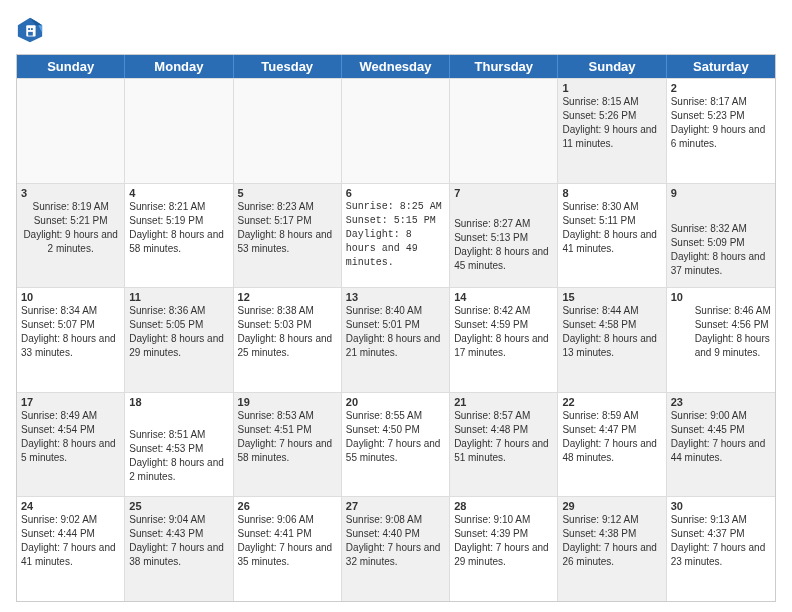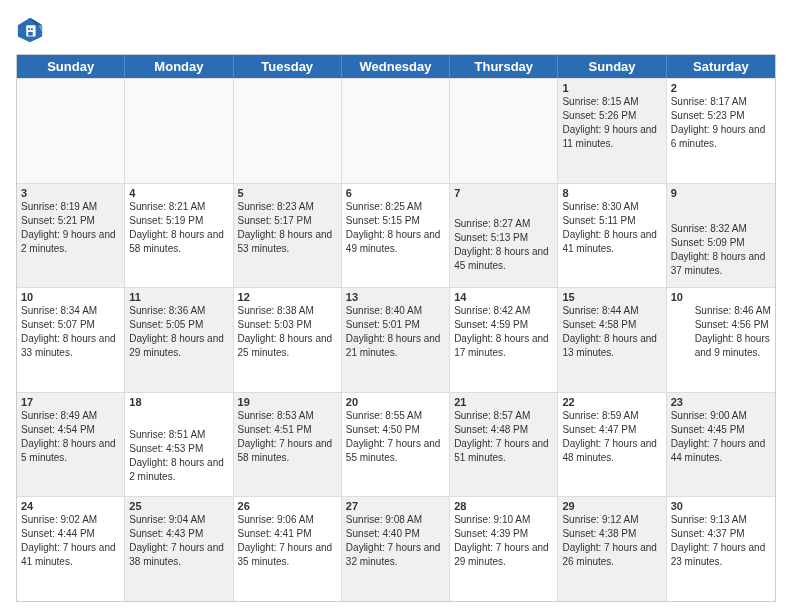--- a/index.html
+++ b/index.html
@@ -152,39 +152,39 @@
           <div class="cal-cell">
             <span class="day-num">2</span>
             <div class="day-info" style="white-space: pre-line;">Sunrise: 8:17 AM
 Sunset: 5:23 PM
 Daylight: 9 hours and 6 minutes.</div>
           </div>
         </div>
         <div class="cal-row">
           <div class="cal-cell shaded">
             <span class="day-num">3</span>
-            <div class="day-info" style="white-space: pre-line;">Sunrise: 8:19 AM
+            <div class="day-info" style="white-space: pre-line; text-align: center;">Sunrise: 8:19 AM
 Sunset: 5:21 PM
 Daylight: 9 hours and 2 minutes.</div>
           </div>
           <div class="cal-cell">
             <span class="day-num">4</span>
             <div class="day-info" style="white-space: pre-line;">Sunrise: 8:21 AM
 Sunset: 5:19 PM
 Daylight: 8 hours and 58 minutes.</div>
           </div>
           <div class="cal-cell shaded">
             <span class="day-num">5</span>
             <div class="day-info" style="white-space: pre-line;">Sunrise: 8:23 AM
 Sunset: 5:17 PM
 Daylight: 8 hours and 53 minutes.</div>
           </div>
           <div class="cal-cell">
             <span class="day-num">6</span>
-            <div class="day-info" style="white-space: pre-line;">Sunrise: 8:25 AM
+            <div class="day-info" style="white-space: pre-line; font-family: Liberation Mono, monospace;">Sunrise: 8:25 AM
 Sunset: 5:15 PM
 Daylight: 8 hours and 49 minutes.</div>
           </div>
           <div class="cal-cell shaded">
             <span class="day-num">7</span>
             <div class="day-info" style="white-space: pre-line; margin-top: 18px;">Sunrise: 8:27 AM
 Sunset: 5:13 PM
 Daylight: 8 hours and 45 minutes.</div>
           </div>
           <div class="cal-cell">

